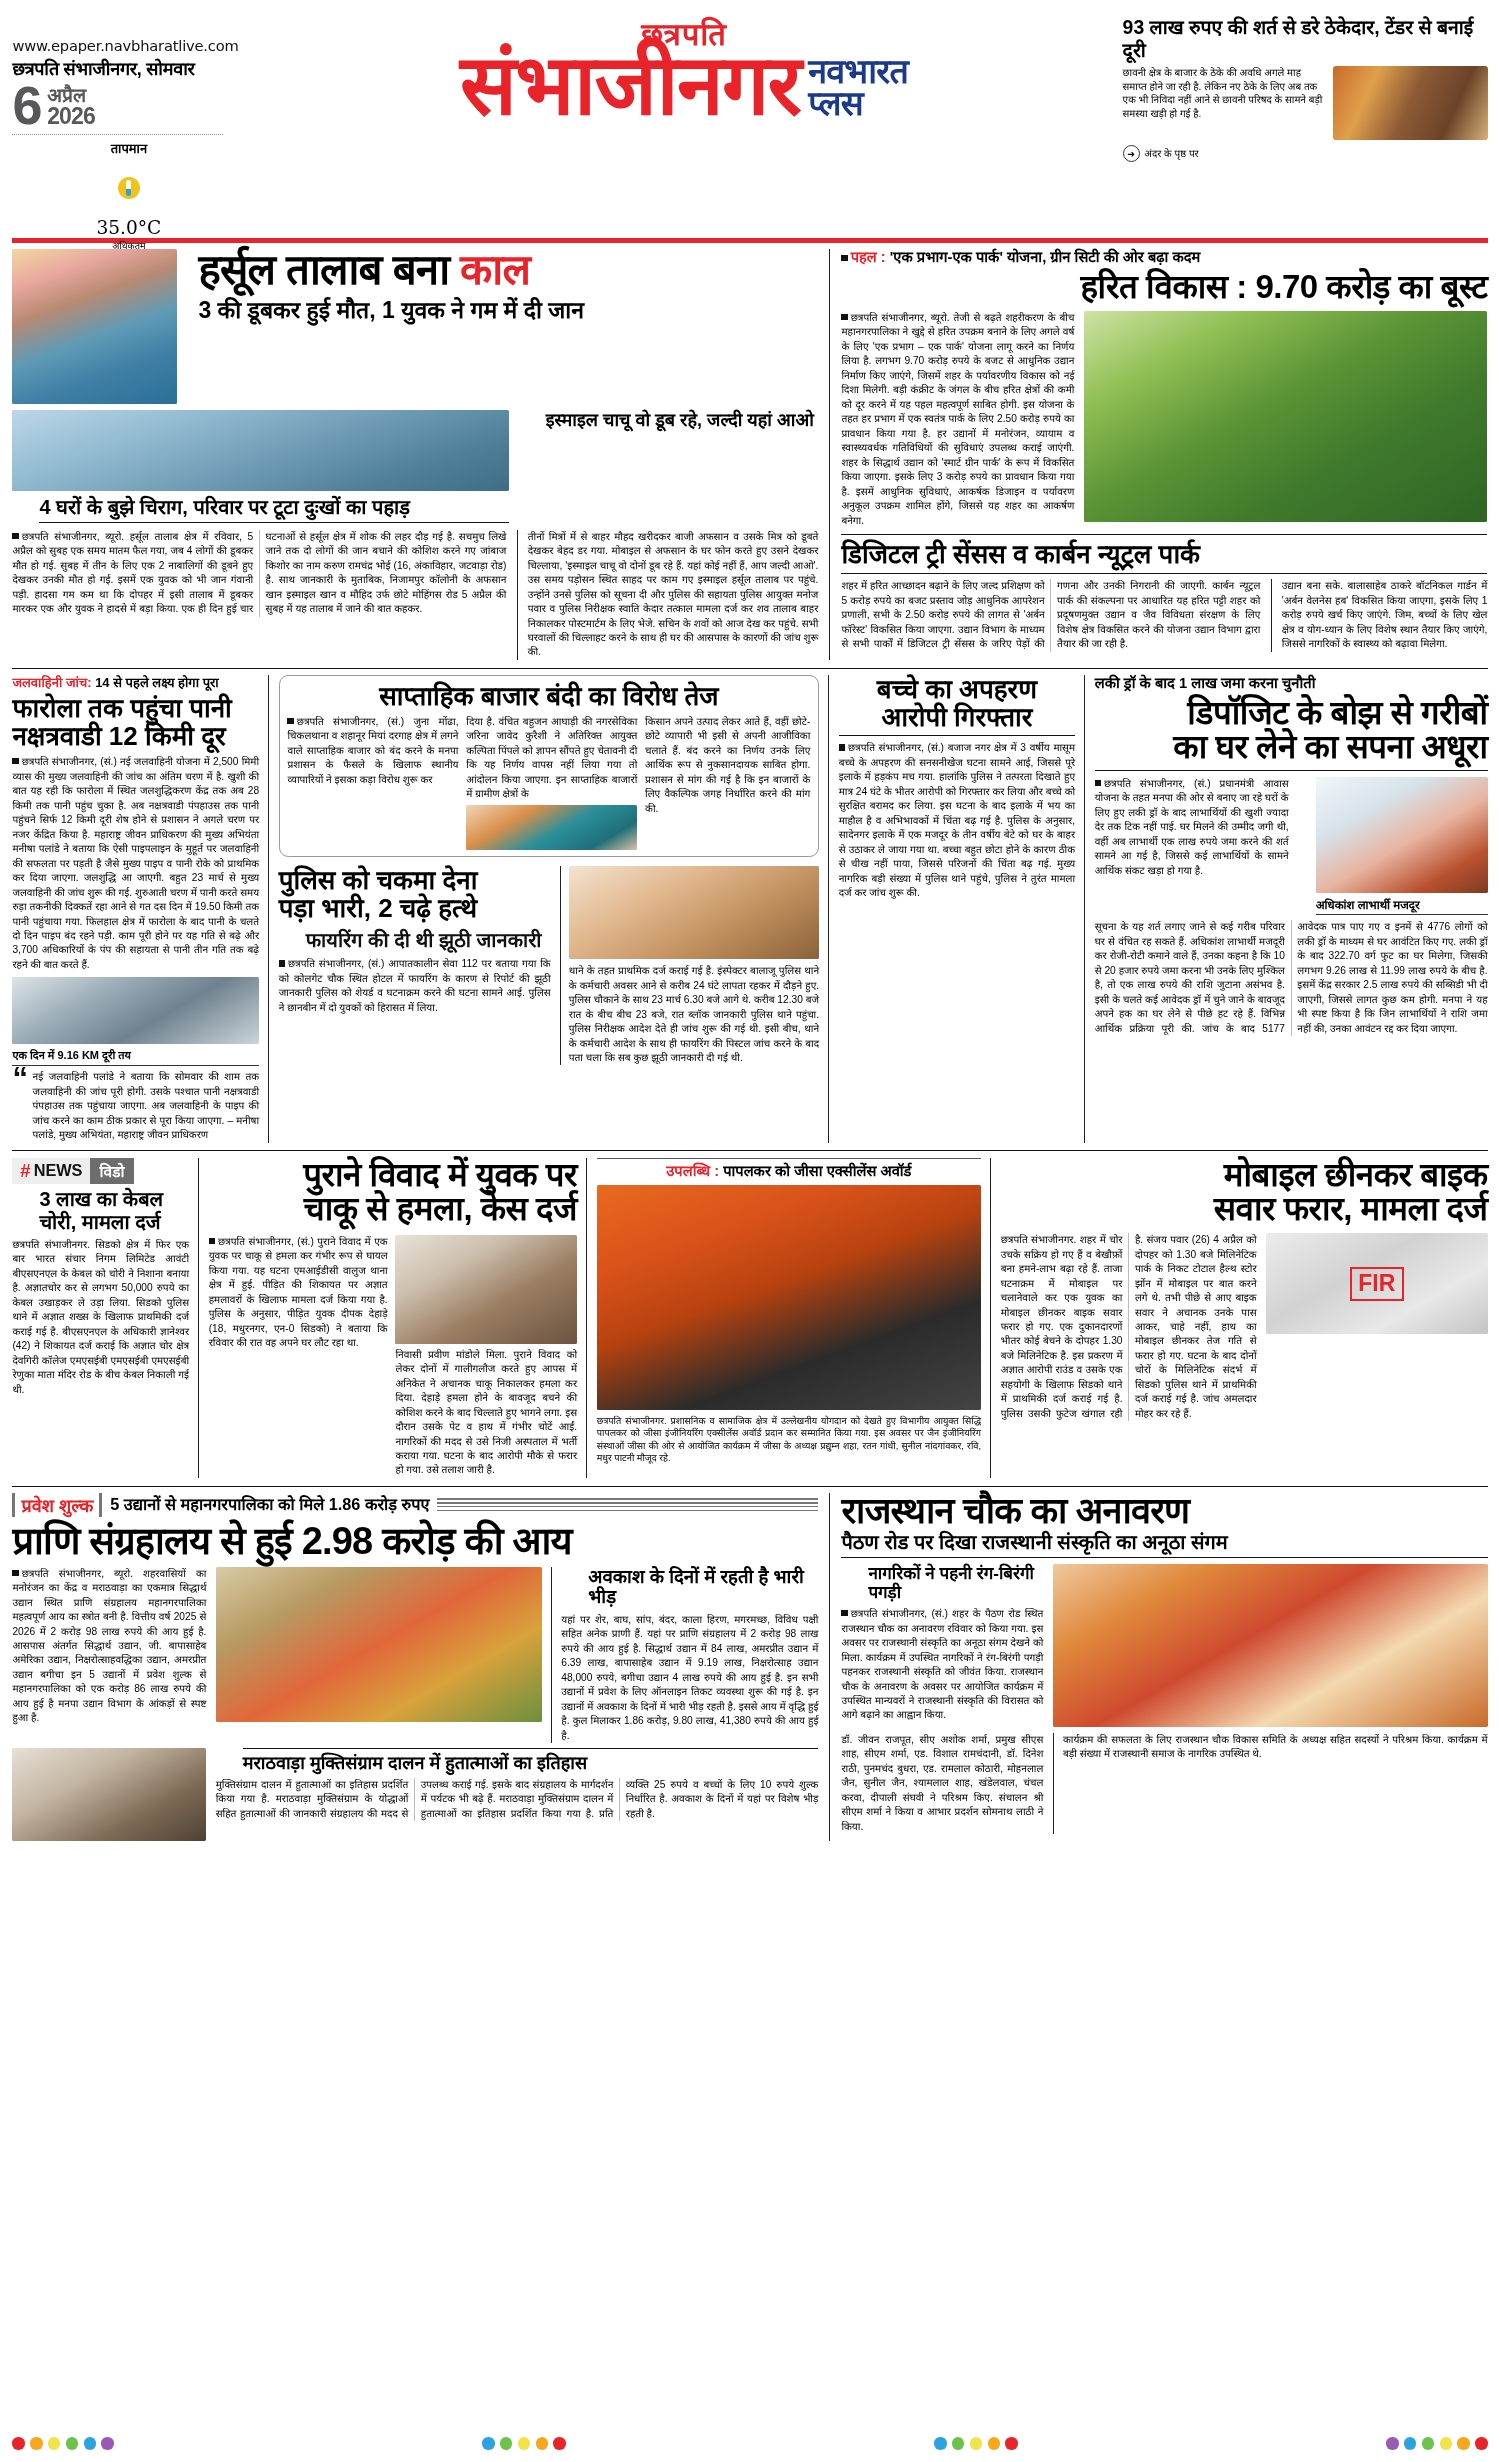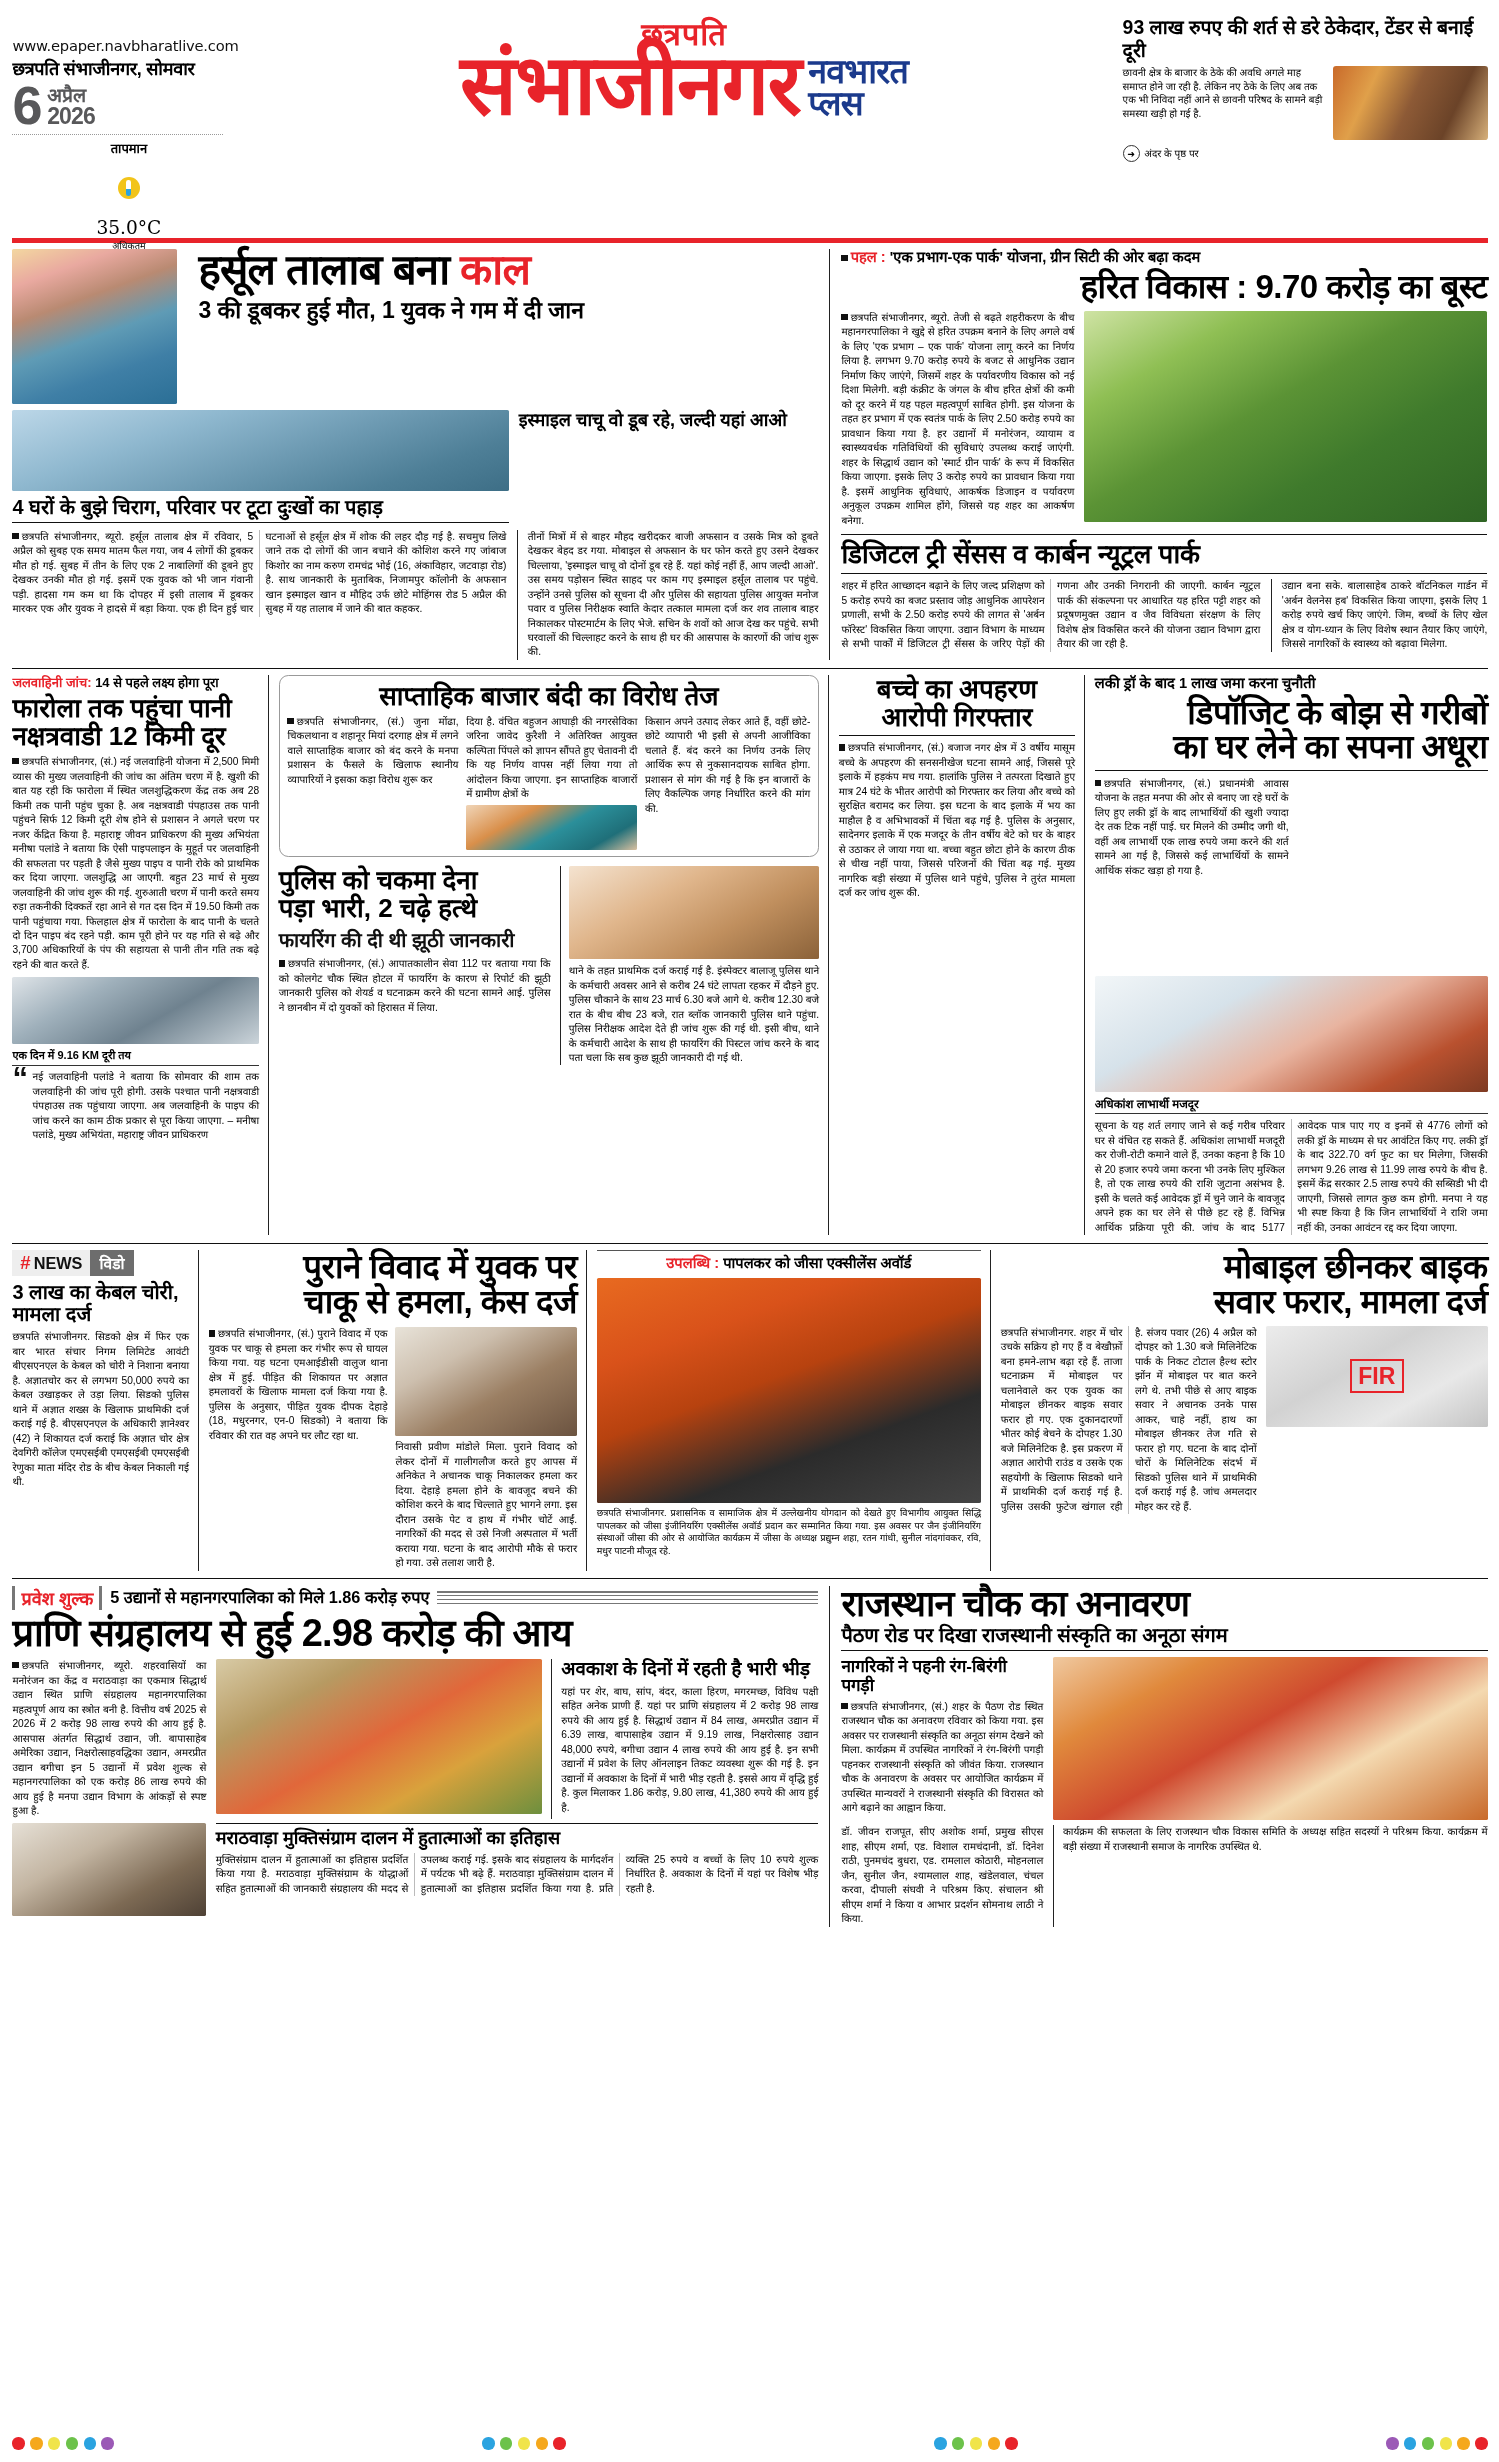--- a/index.html
+++ b/index.html
@@ -56,21 +56,21 @@
   
   .col-rule-v { border-left: 1.2px solid #222; }
   .hr-b { border-top: 1.9px solid #111; }
   .hr-t { border-top: 1.2px solid #555; }
 
   .kicker { font-size: 14.7px; font-weight: 700; line-height: 1.2; }
   .kicker .rd { color: #e8232a; font-weight: 800; }
   .hl-xl { font-size: 42px; font-weight: 900; line-height: 1.02; letter-spacing: -0.8px; }
   .hl-lg { font-size: 33px; font-weight: 900; line-height: 1.05; letter-spacing: -0.5px; text-align: right; }
   .hl-md { font-size: 26px; font-weight: 900; line-height: 1.08; }
-  .hl-sm { font-size: 20px; font-weight: 800; line-height: 1.12; }
+  .hl-sm { font-size: 20px; font-weight: 800; line-height: 1.12; margin-left: 27px; }
   .sub-hl { font-size: 23px; font-weight: 800; line-height: 1.1; }
   .red { color: #e8232a; }
   .body-txt { font-size: 10.2px; line-height: 1.42; text-align: justify; }
   .sq { display:inline-block; width:6.2px; height:6.2px; background:#111; margin-right:3.1px; vertical-align: 0.8px;}
   .cap { font-size: 9.3px; line-height: 1.35; text-align: justify; }
   .photo { background:#cfcfcf; border-radius:1.6px; }
 
   .flow2 { column-count: 2; column-gap: 12.4px; column-rule: 0.8px solid #bbb; }
   .flow3 { column-count: 3; column-gap: 12.4px; column-rule: 0.8px solid #bbb; }
 
@@ -285,21 +285,21 @@
     <div class="col-rule-v" style="width:256px; flex:0 0 256px; padding:0 9.3px;">
       <div class="hl-md" style="text-align:center;">बच्चे का अपहरण</div>
       <div class="hl-md" style="text-align:center;border-bottom:1.6px solid #111;padding-bottom:3.9px;">आरोपी गिरफ्तार</div>
       <div class="body-txt" style="margin-top:5.4px;"><span class="sq"></span><span>छत्रपति संभाजीनगर, (सं.) बजाज नगर क्षेत्र में 3 वर्षीय मासूम बच्चे के अपहरण की सनसनीखेज घटना सामने आई, जिससे पूरे इलाके में हड़कंप मच गया. हालांकि पुलिस ने तत्परता दिखाते हुए मात्र 24 घंटे के भीतर आरोपी को गिरफ्तार कर लिया और बच्चे को सुरक्षित बरामद कर लिया. इस घटना के बाद इलाके में भय का माहौल है व अभिभावकों में चिंता बढ़ गई है. पुलिस के अनुसार, सादेनगर इलाके में एक मजदूर के तीन वर्षीय बेटे को घर के बाहर से उठाकर ले जाया गया था. बच्चा बहुत छोटा होने के कारण ठीक से चीख नहीं पाया, जिससे परिजनों की चिंता बढ़ गई. मुख्य नागरिक बड़ी संख्या में पुलिस थाने पहुंचे, पुलिस ने तुरंत मामला दर्ज कर जांच शुरू की.</span></div>
     </div>
 
     <div class="col-rule-v" style="flex:1 1 auto; padding-left:9.3px;">
       <div class="kicker">लकी ड्रॉ के बाद 1 लाख जमा करना चुनौती</div>
       <div class="hl-lg" style="margin-top:3.1px;">डिपॉजिट के बोझ से गरीबों</div>
       <div class="hl-lg" style="border-bottom:1.6px solid #111;padding-bottom:4.7px;">का घर लेने का सपना अधूरा</div>
-      <div style="display:flex;gap:5px;margin-top:6.2px;flex-direction:column;">
+      <div style="display:flex;gap:27px;margin-top:6.2px;">
         <div style="width:194px;flex:0 0 194px;">
           <div class="body-txt"><span class="sq"></span><span>छत्रपति संभाजीनगर, (सं.) प्रधानमंत्री आवास योजना के तहत मनपा की ओर से बनाए जा रहे घरों के लिए हुए लकी ड्रॉ के बाद लाभार्थियों की खुशी ज्यादा देर तक टिक नहीं पाई. घर मिलने की उम्मीद जगी थी, वहीं अब लाभार्थी एक लाख रुपये जमा करने की शर्त सामने आ गई है, जिससे कई लाभार्थियों के सामने आर्थिक संकट खड़ा हो गया है.</span></div>
         </div>
         <div style="flex:1 1 auto;">
           <div class="photo ph-house" style="width:100%;height:116px;"></div>
           <div style="font-size:11.6px;font-weight:800;margin-top:3.9px;border-bottom:1.2px solid #333;padding-bottom:2.3px;">अधिकांश लाभार्थी मजदूर</div>
         </div>
       </div>
       <div class="body-txt flow2" style="margin-top:5.4px;">सूचना के यह शर्त लगाए जाने से कई गरीब परिवार घर से वंचित रह सकते हैं. अधिकांश लाभार्थी मजदूरी कर रोजी-रोटी कमाने वाले हैं, उनका कहना है कि 10 से 20 हजार रुपये जमा करना भी उनके लिए मुश्किल है, तो एक लाख रुपये की राशि जुटाना असंभव है. इसी के चलते कई आवेदक ड्रॉ में चुने जाने के बावजूद अपने हक का घर लेने से पीछे हट रहे हैं. विभिन्न आर्थिक प्रक्रिया पूरी की. जांच के बाद 5177 आवेदक पात्र पाए गए व इनमें से 4776 लोगों को लकी ड्रॉ के माध्यम से घर आवंटित किए गए. लकी ड्रॉ के बाद 322.70 वर्ग फुट का घर मिलेगा, जिसकी लगभग 9.26 लाख से 11.99 लाख रुपये के बीच है. इसमें केंद्र सरकार 2.5 लाख रुपये की सब्सिडी भी दी जाएगी, जिससे लागत कुछ कम होगी. मनपा ने यह भी स्पष्ट किया है कि जिन लाभार्थियों ने राशि जमा नहीं की, उनका आवंटन रद्द कर दिया जाएगा.</div>
     </div>

